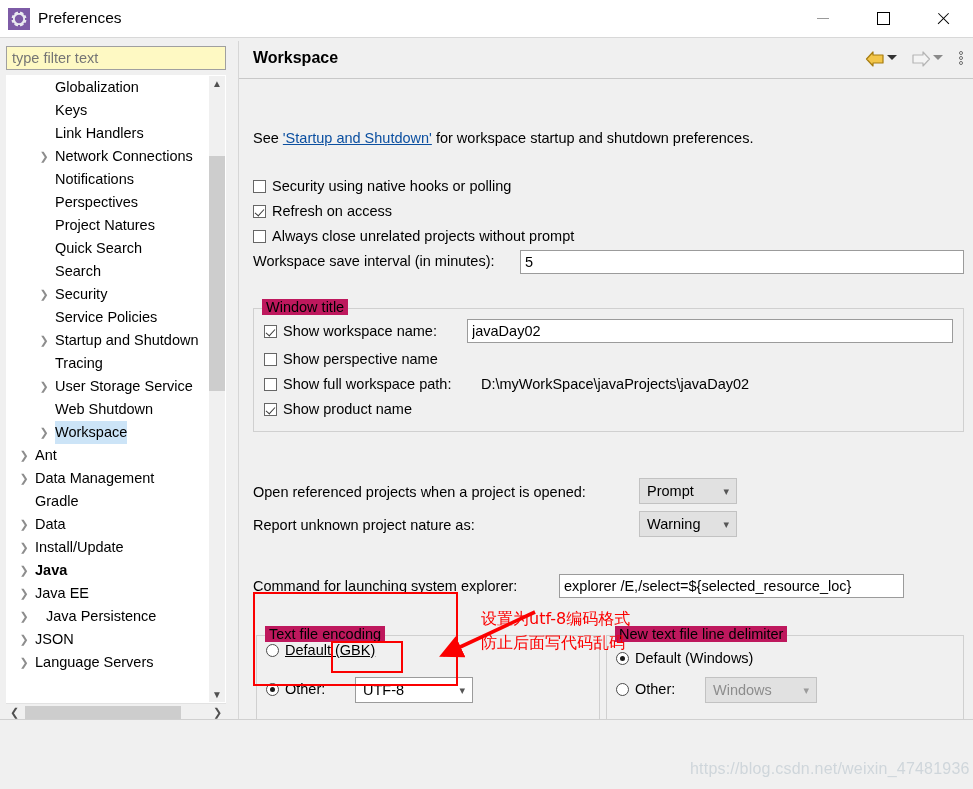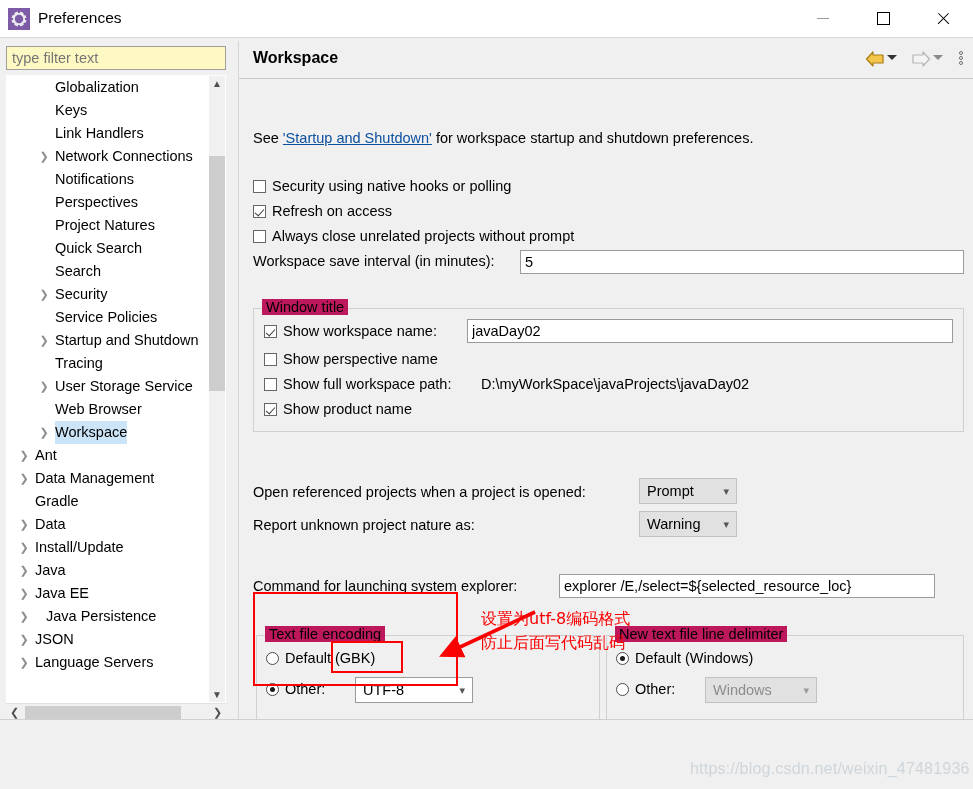--- a/index.html
+++ b/index.html
@@ -307,21 +307,21 @@
         <span class="lbl" style="left: 48px;">Startup and Shutdown</span>
       </div>
       <div class="titem">
         <span class="lbl" style="left: 48px;">Tracing</span>
       </div>
       <div class="titem">
         <span class="arrow" style="left: 30px;">❯</span>
         <span class="lbl" style="left: 48px;">User Storage Service</span>
       </div>
       <div class="titem">
-        <span class="lbl" style="left: 48px;">Web Browser</span>
+        <span class="lbl" style="left: 48px;">Web Shutdown</span>
       </div>
       <div class="titem sel">
         <span class="arrow" style="left: 30px;">❯</span>
         <span class="lbl" style="left: 48px;">Workspace</span>
       </div>
       <div class="titem">
         <span class="arrow" style="left: 10px;">❯</span>
         <span class="lbl" style="left: 28px;">Ant</span>
       </div>
       <div class="titem">
@@ -334,21 +334,21 @@
       <div class="titem">
         <span class="arrow" style="left: 10px;">❯</span>
         <span class="lbl" style="left: 28px;">Data</span>
       </div>
       <div class="titem">
         <span class="arrow" style="left: 10px;">❯</span>
         <span class="lbl" style="left: 28px;">Install/Update</span>
       </div>
       <div class="titem">
         <span class="arrow" style="left: 10px;">❯</span>
-        <span class="lbl" style="left: 28px;">Java</span>
+        <span class="lbl" style="left: 28px; font-weight: bold;">Java</span>
       </div>
       <div class="titem">
         <span class="arrow" style="left: 10px;">❯</span>
         <span class="lbl" style="left: 28px;">Java EE</span>
       </div>
       <div class="titem">
         <span class="arrow" style="left: 10px;">❯</span>
         <span class="lbl" style="left: 39px;">Java Persistence</span>
       </div>
       <div class="titem">
@@ -441,26 +441,26 @@
       <span class="ca">▾</span>
     </div>
 
     <div class="row" style="left:14px; top:437px;">Report unknown project nature as:</div>
     <div class="combo" style="left:400px; top:431px; width:98px;">
       <span class="cv">Warning</span>
       <span class="ca">▾</span>
     </div>
 
     <div class="row" style="left:14px; top:498px;">Command for launching system explorer:</div>
-    <input class="tfield" style="left: 320px; top: 494px; width: 376px;" type="text" value="explorer /E,/select=${selected_resource_loc}">
+    <input class="tfield" style="left: 320px; top: 494px; width: 345px;" type="text" value="explorer /E,/select=${selected_resource_loc}">
 
     <div class="grp" style="left:17px; top:555px; width:344px; height:92px;">
       <div class="gtitle">Text file encoding</div>
 
-      <div class="row" style="left:9px; top:14px;">
+      <div class="row" style="left:9px; top:6px;text-decoration:underline;">
         <span class="rb"></span><span>Default (GBK)</span>
       </div>
 
       <div class="row" style="left:9px; top:45px;">
         <span class="rb on"></span><span>Other:</span>
       </div>
       <div class="combo" style="left:98px; top:41px; width:118px; background:#fff; border-color:#9b9b9b;">
         <span class="cv">UTF-8</span>
         <span class="ca">▾</span>
       </div>

